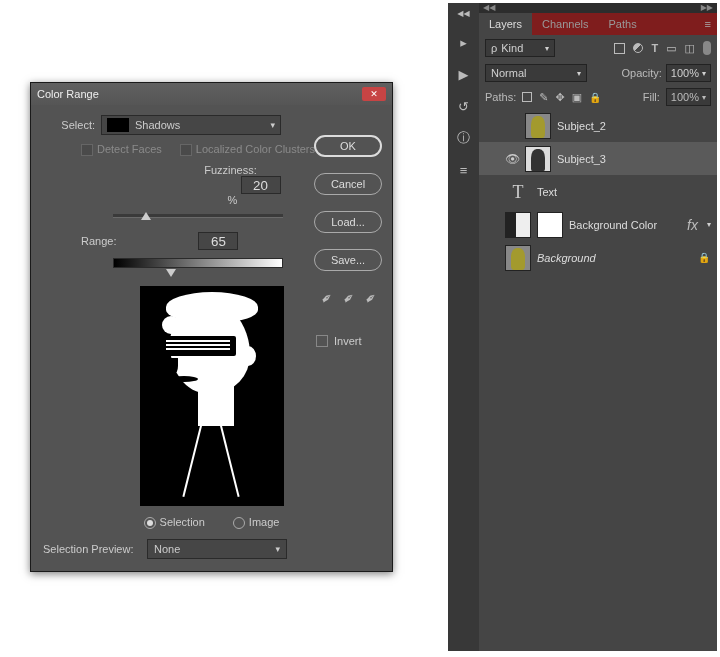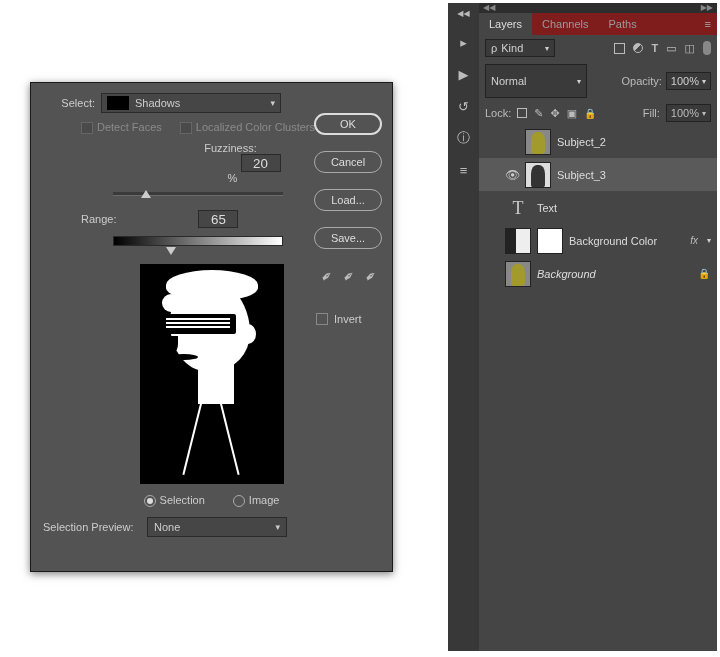--- a/index.html
+++ b/index.html
@@ -67,21 +67,21 @@
   .tab { padding:0 10px; line-height:22px; color:#999; font-size:11px;}
   .tab.sel { background:#454545; color:#ddd;}
   .tabs .menu-ic{margin-left:auto;margin-right:6px;font-size:11px;color:#aaa;}
   .filter-row { display:flex; align-items:center; gap:4px; padding:4px 6px;}
   .kind-sel { height:18px; background:#3a3a3a; border:1px solid #222; display:flex; align-items:center; padding:0 5px; min-width:70px;}
   .kind-sel .arrow{margin-left:auto;font-size:8px;}
   .filter-ics { display:flex; gap:8px; margin-left:auto; color:#bbb; font-size:11px; align-items:center;}
   .filter-ics .sq{width:11px;height:11px;border:1px solid #bbb;}
   .filter-ics .crc{width:10px;height:10px;border:1px solid #bbb;border-radius:50%;background:linear-gradient(135deg,#bbb 50%,transparent 50%);}
   .mode-row { display:flex; align-items:center; padding:3px 6px; gap:4px;}
-  .mode-sel { height:34px; background:#3a3a3a; border:1px solid #222; display:flex; align-items:center; padding:0 5px; min-width:102px;}
+  .mode-sel { height:18px; background:#3a3a3a; border:1px solid #222; display:flex; align-items:center; padding:0 5px; min-width:102px;}
   .opacity-lbl{margin-left:auto;color:#bbb;}
   .pct-box{height:18px;background:#3a3a3a;border:1px solid #222;padding:0 4px;display:flex;align-items:center;min-width:42px;}
   .pct-box .arrow{margin-left:3px;font-size:8px;}
   .lock-row { display:flex; align-items:center; padding:3px 6px; gap:6px; color:#bbb;}
   .lock-ics{display:flex;gap:7px;align-items:center;}
   .lock-ics .sq{width:10px;height:10px;border:1px solid #bbb;}
   .lock-ics .lk{font-size:10px;}
   .layers { flex:1; background:#454545; overflow:auto;}
   .layer { display:flex; align-items:center; gap:6px; padding:4px 6px; height:33px;}
   .layer.sel { background:#5a5a5a;}
@@ -91,27 +91,31 @@
   .thumb-bx.red::after{content:"";position:absolute;left:5px;top:2px;width:14px;height:22px;background:#d42020;border-radius:40% 40% 20% 20%;}
   .thumb-bx.ylw::after{content:"";position:absolute;left:5px;top:2px;width:14px;height:22px;background:#c9b81e;border-radius:40% 40% 20% 20%;}
   .thumb-bx.grn::after{content:"";position:absolute;left:5px;top:2px;width:14px;height:22px;background:#a39a2e;border-radius:40% 40% 20% 20%;}
   .thumb-bx.bw{background:#ddd;}
   .thumb-bx.bw::after{content:"";position:absolute;left:5px;top:2px;width:14px;height:22px;background:#333;border-radius:40% 40% 10% 10%;}
   .thumb-bx.txt{background:transparent;border:none;color:#ccc;font-size:18px;text-align:center;line-height:26px;font-family:serif;}
   .thumb-bx.split{background:linear-gradient(to right,#222 40%,#eee 40%);}
   .thumb-bx.mask{background:#fff;}
   .layer .lname { color:#ddd; font-size:11px;}
   .layer .ital { font-style: italic;}
-  .layer .fx{margin-left:auto;color:#bbb;font-size:10px;font-style:italic;}
+  .layer .fx{margin-left:auto;color:#bbb;font-size:14px;font-style:italic;}
   .layer .lock{margin-left:auto;color:#bbb;font-size:10px;}
 </style>
 </head>
 <body>
 
 <div class="dialog">
+  <div class="titlebar">
+    <span class="title">Color Range</span>
+    <div class="close-btn">✕</div>
+  </div>
   <div class="dlg-body">
     <div class="row select-row">
       <label>Select:</label>
       <div class="select-box">
         <span class="swatch"></span>
         <span>Shadows</span>
         <span class="arrow">▾</span>
       </div>
     </div>
     <div class="opts-row">
@@ -219,21 +223,21 @@
         <span>Normal</span>
           <span class="arrow" style="margin-left:auto;font-size:8px;">▾</span>
       </div>
       <span class="opacity-lbl">Opacity:</span>
       <div class="pct-box">
           <span>100%</span>
           <span class="arrow">▾</span>
         </div>
     </div>
     <div class="lock-row">
-      <span>Lock:</span>
+      <span>Paths:</span>
       <div class="lock-ics">
         <span class="sq"></span>
         <span>✎</span>
         <span>✥</span>
         <span>▣</span>
         <span class="lk">🔒</span>
       </div>
       <span style="margin-left:auto;">Fill:</span>
       <div class="pct-box">
           <span>100%</span>

